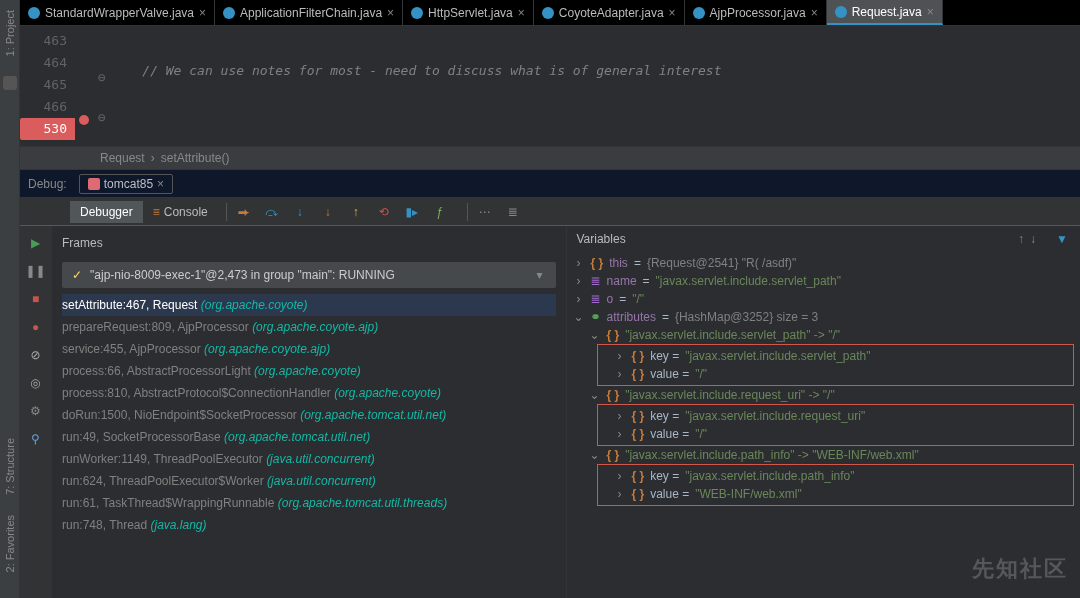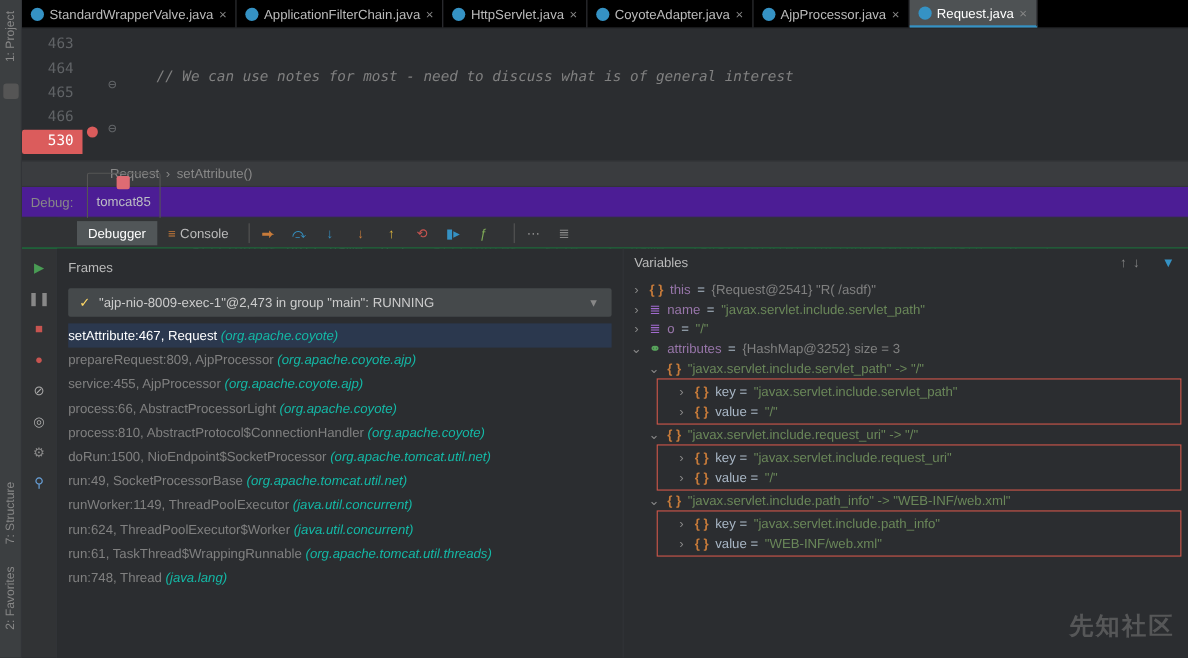--- a/index.html
+++ b/index.html
@@ -61,25 +61,25 @@
   
   .breadcrumb {
     position: absolute; top:146px; left:20px; right:0; height:24px;
     background:#3a3c3f; color:#888; font-size:12px;
     padding-left:80px; display:flex; gap:6px; align-items:center;
     border-top:1px solid #323438; border-bottom:1px solid #323438;
   }
   
   .debug-header{
     position:absolute; top:170px; left:20px; right:0; height:28px;
-    background:#4c1d95; display:flex; align-items:center; gap:12px;
+    background:#0f172a; display:flex; align-items:center; gap:12px;
     padding-left:8px; border-bottom:1px solid #323438;
   }
   .debug-label{color:#888;}
-  .run-tab{display:flex;align-items:center;gap:4px;border:1px solid #555;padding:2px 8px;border-radius:2px;flex-direction:column;}
+  .run-tab{display:flex;align-items:center;gap:4px;border:1px solid #555;padding:2px 8px;border-radius:2px;}
   .bug-icon{width:12px;height:12px;border-radius:2px;background:#de6b73;display:inline-block;}
   
   .dbg-tool-row{
     position:absolute; top:198px; left:20px; right:0; height:28px;
     background:#313335; display:flex; align-items:center; padding-left:50px;
     border-bottom:1px solid #15803d;
   }
   .dbg-left-col{
     position:absolute; left:20px; top:198px; bottom:0; width:32px;
     background:#313335; border-right:1px solid #323438;

